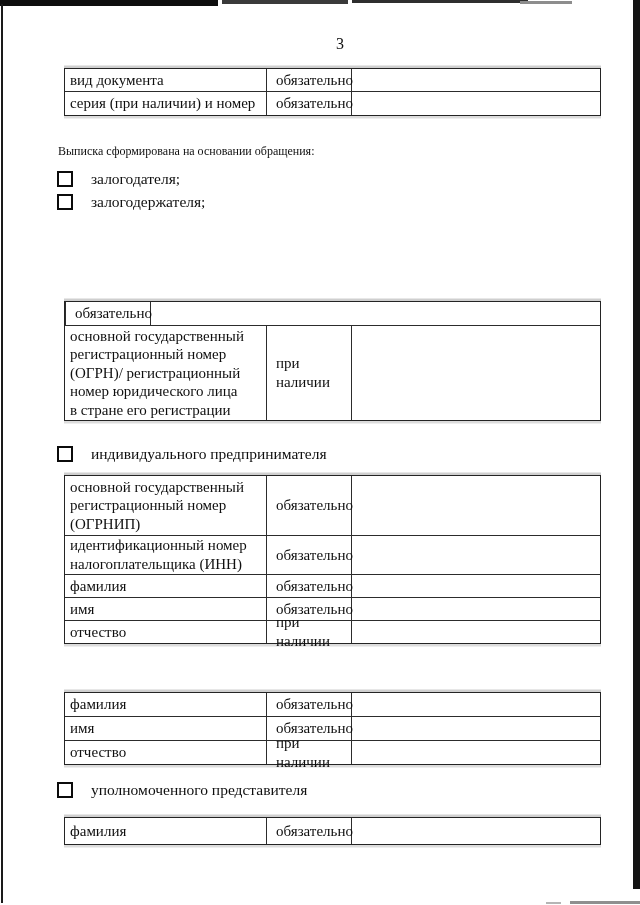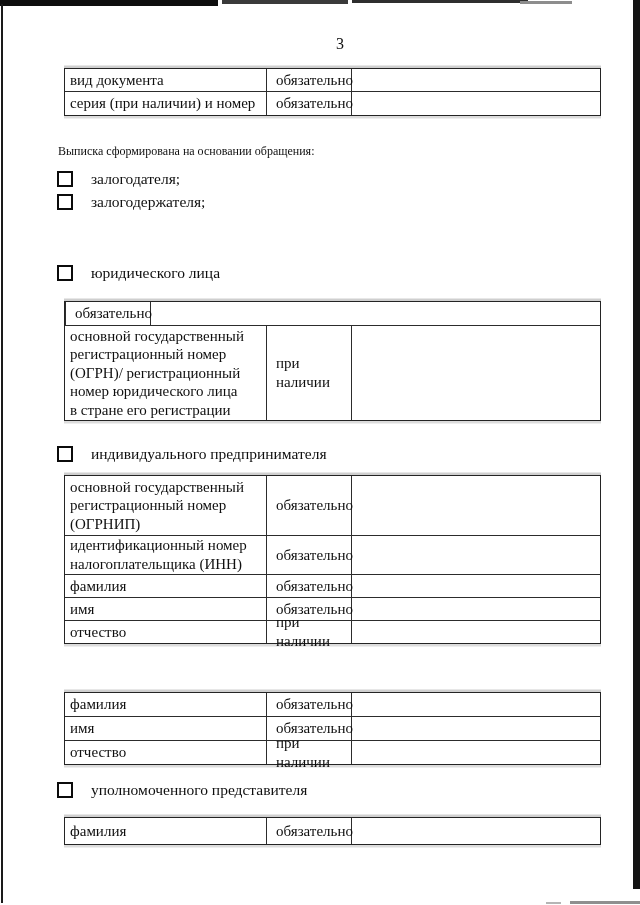--- a/index.html
+++ b/index.html
@@ -81,24 +81,20 @@
   <div class="intro">Выписка сформирована на основании обращения:</div>
 
   <div class="cbrow" style="top:169px">
     <span class="cbbox"></span>
     <span class="cblabel">залогодателя;</span>
   </div>
   <div class="cbrow" style="top:192px">
     <span class="cbbox"></span>
     <span class="cblabel">залогодержателя;</span>
   </div>
-  <div class="cbrow" style="top:263px">
-    <span class="cbbox"></span>
-    <span class="cblabel">юридического лица</span>
-  </div>
 
   <div class="tbl" style="top:301px">
     <div class="trow h23">
       <div class="c c2">
           <span>обязательно</span>
         </div>
       <div class="c c3">
           <span></span>
         </div>
     </div>

